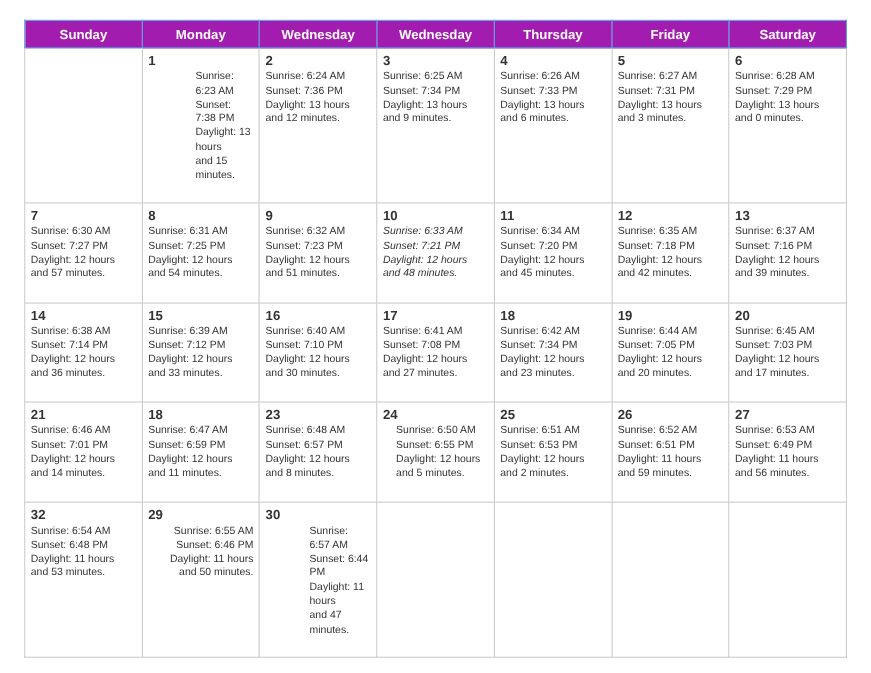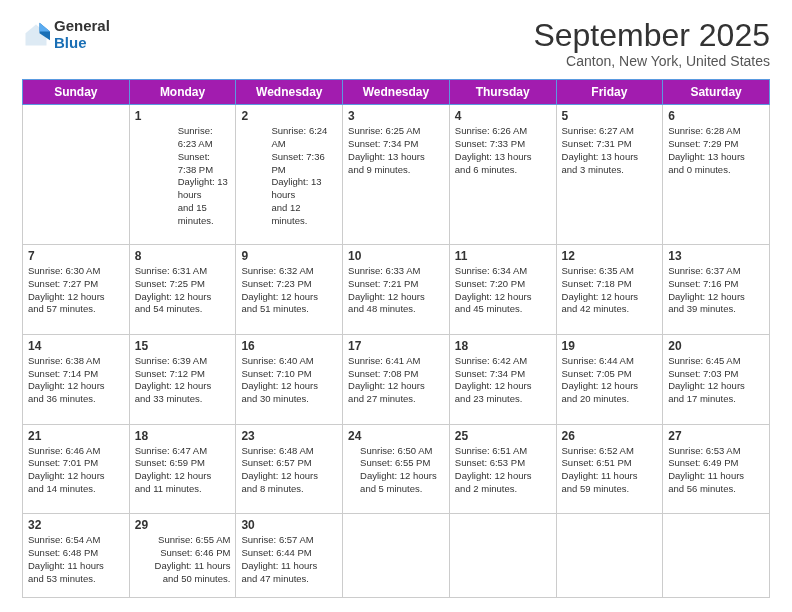--- a/index.html
+++ b/index.html
@@ -101,37 +101,20 @@
       background: #fff;
     }
     .last-row td {
       height: 70px;
     }
   </style>
 </head>
 <body>
 
 <div class="page">
-  <div class="header">
-    <div class="logo">
-      <svg class="logo-icon" viewBox="0 0 32 32" width="32" height="32">
-        <polygon points="16,4 28,14 28,28 4,28 4,14" fill="#1a6fb5" opacity="0.15"></polygon>
-        <polygon points="20,2 32,12 32,22 20,14" fill="#1a6fb5"></polygon>
-        <polygon points="20,2 32,12 20,12" fill="#5aabf0"></polygon>
-      </svg>
-      <div class="logo-text">
-        <span class="logo-general">General</span>
-        <span class="logo-blue">Blue</span>
-      </div>
-    </div>
-    <div class="title-block">
-      <div class="month-title">September 2025</div>
-      <div class="location">Canton, New York, United States</div>
-    </div>
-  </div>
 
   <table class="calendar">
     <thead>
       <tr>
         <th>Sunday</th>
         <th>Monday</th>
         <th>Wednesday</th>
         <th>Wednesday</th>
         <th>Thursday</th>
         <th>Friday</th>
@@ -143,21 +126,21 @@
           <td class="empty-cell"></td>
           <td>
             <span class="day-number">1</span>
             <div class="cell-text" style="white-space: pre-line; margin-left: 43px;">Sunrise: 6:23 AM
 Sunset: 7:38 PM
 Daylight: 13 hours
 and 15 minutes.</div>
           </td>
           <td>
             <span class="day-number">2</span>
-            <div class="cell-text" style="white-space: pre-line; margin-left: 30px;">Sunrise: 6:24 AM
+            <div class="cell-text" style="white-space: pre-line;">Sunrise: 6:24 AM
 Sunset: 7:36 PM
 Daylight: 13 hours
 and 12 minutes.</div>
           </td>
           <td>
             <span class="day-number">3</span>
             <div class="cell-text" style="white-space: pre-line;">Sunrise: 6:25 AM
 Sunset: 7:34 PM
 Daylight: 13 hours
 and 9 minutes.</div>
@@ -201,21 +184,21 @@
           </td>
           <td>
             <span class="day-number">9</span>
             <div class="cell-text" style="white-space: pre-line;">Sunrise: 6:32 AM
 Sunset: 7:23 PM
 Daylight: 12 hours
 and 51 minutes.</div>
           </td>
           <td>
             <span class="day-number">10</span>
-            <div class="cell-text" style="white-space: pre-line;">Sunrise: 6:33 AM
+            <div class="cell-text" style="white-space: pre-line; font-style: italic;">Sunrise: 6:33 AM
 Sunset: 7:21 PM
 Daylight: 12 hours
 and 48 minutes.</div>
           </td>
           <td>
             <span class="day-number">11</span>
             <div class="cell-text" style="white-space: pre-line;">Sunrise: 6:34 AM
 Sunset: 7:20 PM
 Daylight: 12 hours
 and 45 minutes.</div>
@@ -347,21 +330,21 @@
           </td>
           <td>
             <span class="day-number">29</span>
             <div class="cell-text" style="white-space: pre-line; text-align: right;">Sunrise: 6:55 AM
 Sunset: 6:46 PM
 Daylight: 11 hours
 and 50 minutes.</div>
           </td>
           <td>
             <span class="day-number">30</span>
-            <div class="cell-text" style="white-space: pre-line;">Sunrise: 6:57 AM
+            <div class="cell-text" style="white-space: pre-line; margin-left: 40px;">Sunrise: 6:57 AM
 Sunset: 6:44 PM
 Daylight: 11 hours
 and 47 minutes.</div>
           </td>
           <td class="empty-cell"></td>
           <td class="empty-cell"></td>
           <td class="empty-cell"></td>
           <td class="empty-cell"></td>
         </tr>
       </tbody>

